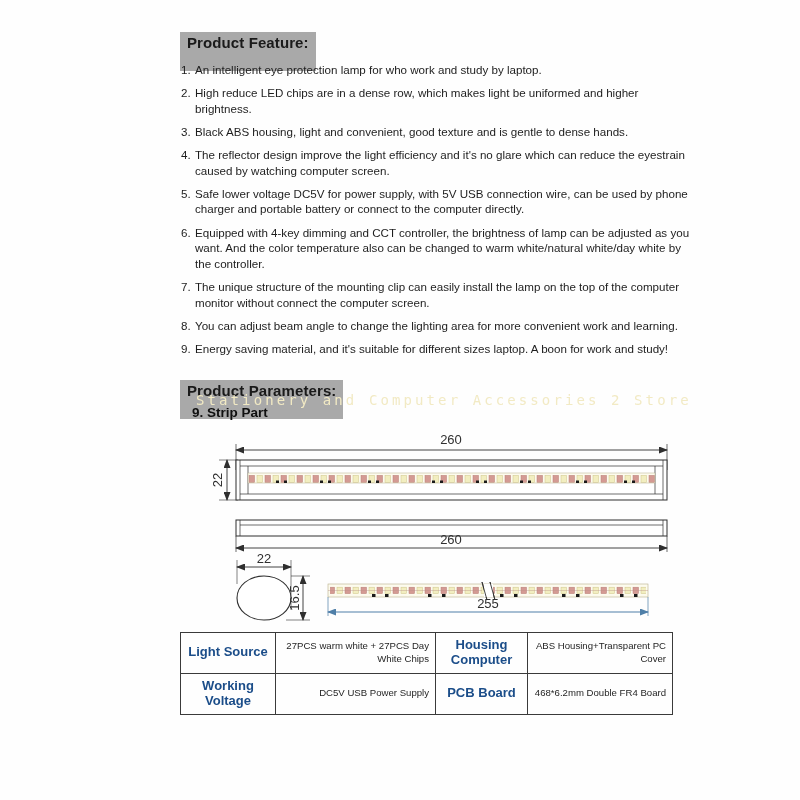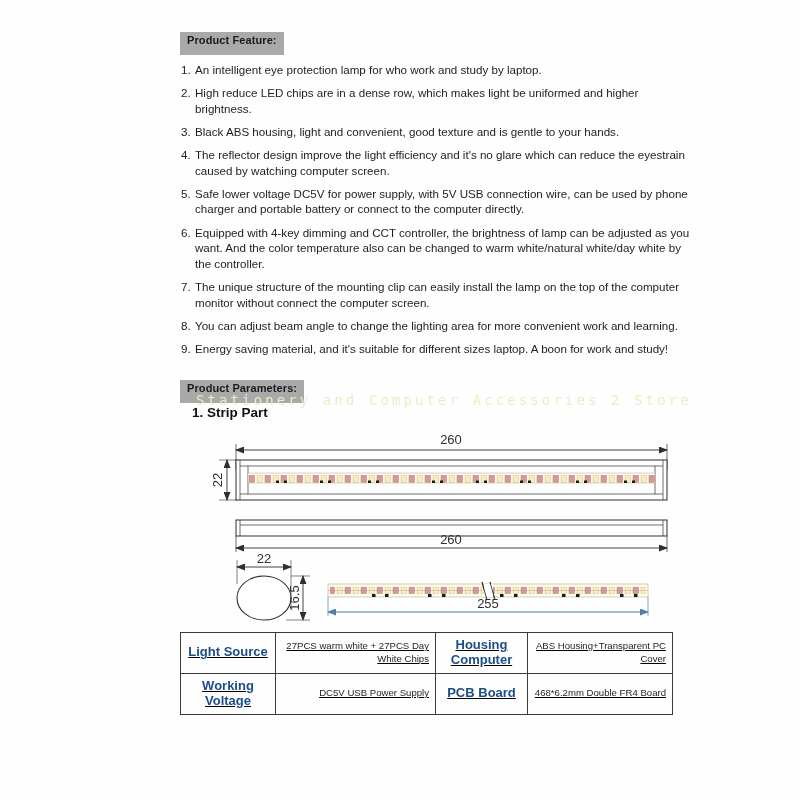--- a/index.html
+++ b/index.html
@@ -15,23 +15,23 @@
     width: 800px; height: 800px;
     background: #fefefe;
   }
 
   
   .section-head {
     position: absolute;
     background: #a9a9a9;
     color: #1a1a1a;
     font-weight: bold;
-    font-size: 11px;
+    font-size: 15px;
     letter-spacing: .1px;
-    padding: 2px 7px 8px 7px;
+    padding: 2px 7px 20px 7px;
     line-height: 1.15;
     white-space: nowrap;
   }
   #feature-head { left: 180px; top: 32px; }
   #params-head  { left: 180px; top: 380px; }
 
   .subhead {
     position: absolute;
     font-weight: bold;
     font-size: 13.5px;
@@ -76,21 +76,20 @@
   }
   #drawing svg { display: block; }
 
   
   #spec-table {
     position: absolute;
     left: 180px; top: 632px;
     width: 492px;
     border-collapse: collapse;
     table-layout: fixed;
-    text-decoration: underline;
   }
   #spec-table td {
     border: 1px solid #3a3a3a;
     vertical-align: middle;
     padding: 5px 6px;
   }
   #spec-table td.lbl {
     color: #1b4d89;
     font-weight: bold;
     font-size: 13px;
@@ -120,21 +119,21 @@
     <div class="feat">
       <span class="num">1.</span>
       <span class="txt">An intelligent eye protection lamp for who work and study by laptop.</span>
     </div>
     <div class="feat">
       <span class="num">2.</span>
       <span class="txt">High reduce LED chips are in a dense row, which makes light be uniformed and higher brightness.</span>
     </div>
     <div class="feat">
       <span class="num">3.</span>
-      <span class="txt">Black ABS housing, light and convenient, good texture and is gentle to your hands.</span>
+      <span class="txt">Black ABS housing, light and convenient, good texture and is gentle to dense hands.</span>
     </div>
     <div class="feat">
       <span class="num">4.</span>
       <span class="txt">The reflector design improve the light efficiency and it's no glare which can reduce the eyestrain caused by watching computer screen.</span>
     </div>
     <div class="feat">
       <span class="num">5.</span>
       <span class="txt">Safe lower voltage DC5V for power supply, with 5V USB connection wire, can be used by phone charger and portable battery or connect to the computer directly.</span>
     </div>
     <div class="feat">
@@ -152,21 +151,21 @@
     <div class="feat">
       <span class="num">9.</span>
       <span class="txt">Energy saving material, and it's suitable for different sizes laptop. A boon for work and study!</span>
     </div>
   </div>
 
   <div class="section-head" id="params-head">Product Parameters:</div>
 
   <div id="watermark">Stationery and Computer Accessories 2 Store</div>
 
-  <div class="subhead" id="strip-part-head">1. Strip Part</div>
+  <div class="subhead" id="strip-part-head">9. Strip Part</div>
 
   <div id="drawing">
     <svg width="800" height="200" viewBox="0 0 800 200" xmlns="http://www.w3.org/2000/svg">
       <defs>
         <marker id="ah" markerWidth="9" markerHeight="7" refX="8" refY="3.5" orient="auto" markerUnits="userSpaceOnUse">
           <polygon points="0 0, 9 3.5, 0 7" fill="#2f2f2f"></polygon>
         </marker>
         <marker id="ahs" markerWidth="9" markerHeight="7" refX="1" refY="3.5" orient="auto" markerUnits="userSpaceOnUse">
           <polygon points="9 0, 0 3.5, 9 7" fill="#2f2f2f"></polygon>
         </marker>

